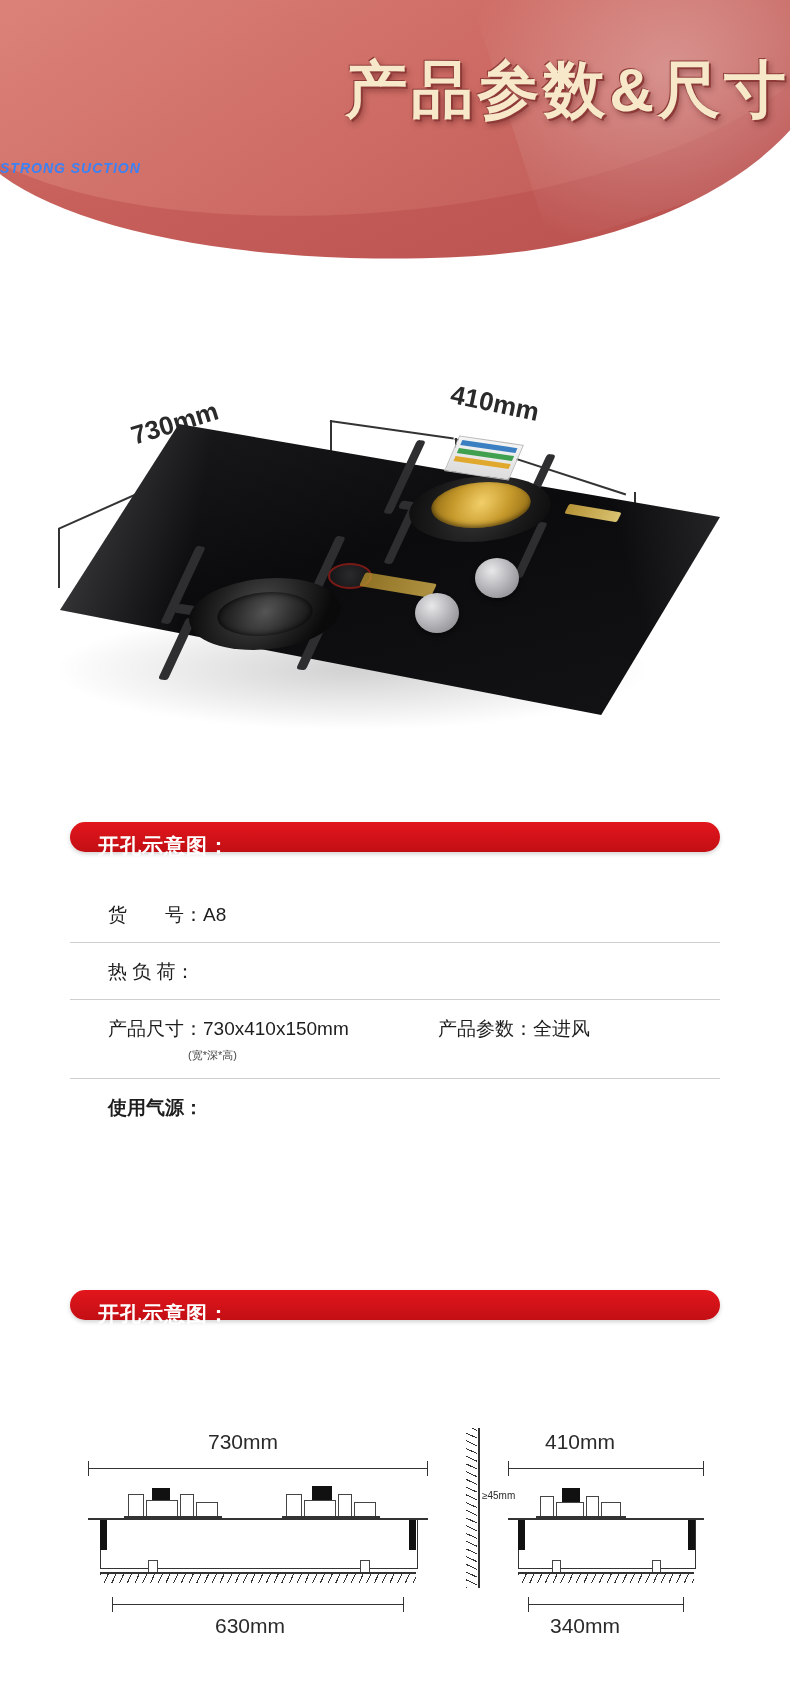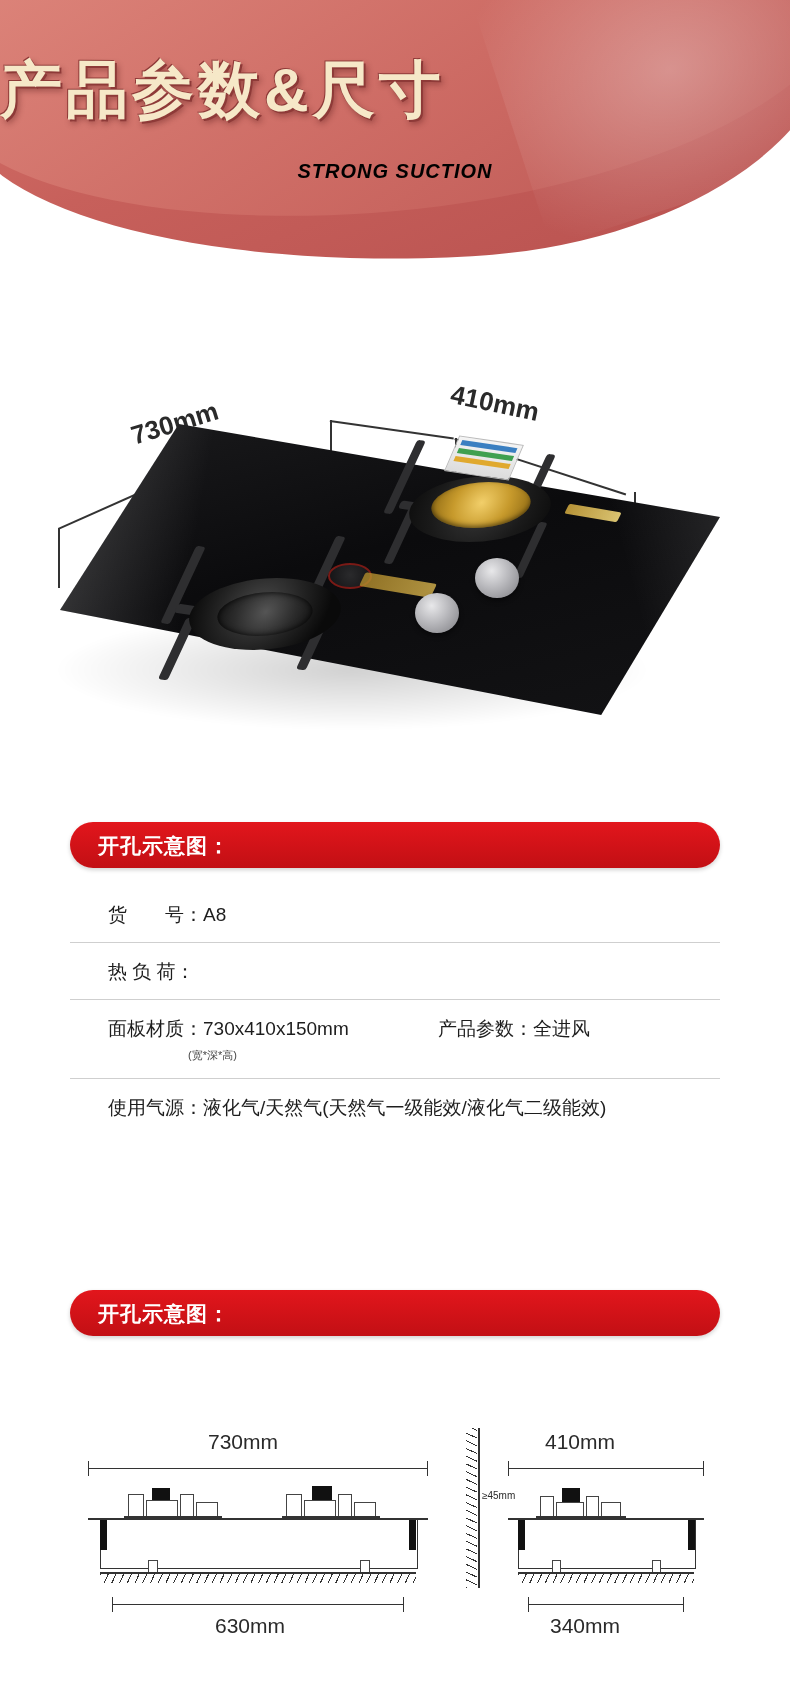--- a/index.html
+++ b/index.html
@@ -49,41 +49,40 @@
     right: -120px; top: -140px;
     width: 420px;
     height: 330px;
     background: radial-gradient(ellipse at 40% 60%, rgba(255,255,255,.30), rgba(255,255,255,0) 62%);
     transform: rotate(-18deg);
   }
   .banner-title {
     position: absolute;
     left: 0; top: 52px;
     width: 790px;
-    text-align: left;
+    text-align: right;
     font-size: 62px;
     line-height: 76px;
     font-weight: bold;
     letter-spacing: 4px;
     color: #f6e8c8;
     text-shadow:
        2px 2px 0 #8e3a38,
       -1px -1px 0 #8e3a38,
        3px 4px 6px rgba(80,20,20,.45);
   }
   .banner-sub {
     position: absolute;
     left: 0; top: 160px;
     width: 790px;
-    text-align: center;
-    font-size: 20px;
+    font-size: 14px;
     letter-spacing: 1px;
     font-style: italic;
     font-weight: bold;
-    color: #000000;
+    color: #3b82f6;
   }
 
   
   .hero {
     position: absolute;
     left: 0; top: 360px;
     width: 790px;
     height: 420px;
   }
   .hero-dim-line {
@@ -210,21 +209,21 @@
     position: absolute;
     left: 52px; top: 250px;
     width: 600px; height: 120px;
     background: radial-gradient(ellipse at 50% 50%, rgba(0,0,0,.18), rgba(0,0,0,0) 70%);
     filter: blur(2px);
   }
 
   
   .pill {
     position: absolute;
-    height: 46px;
+    height: 30px;
     left: 70px;
     width: 650px;
     background: linear-gradient(180deg, #e2161c 0%, #c20f14 100%);
     border-radius: 23px;
     box-shadow: 0 2px 4px rgba(0,0,0,.18);
   }
   .pill-text {
     position: absolute;
     left: 28px;
     top: 10px;
@@ -242,21 +241,21 @@
     font-size: 19px;
     color: #1d1d1d;
   }
   .spec-row {
     position: relative;
     border-bottom: 1px solid #cfcfcf;
     padding: 16px 0 14px 0;
     display: flex;
     align-items: baseline;
   }
-  .spec-row:last-child { border-bottom: none; }
+  .spec-row:last-child { border-bottom: none; font-weight: bold; }
   .spec-cell { display: flex; align-items: baseline; }
   .spec-key { white-space: pre; color: #1d1d1d; }
   .spec-val { color: #1d1d1d; }
   .cell-a { width: 330px; padding-left: 38px; }
   .cell-b { flex: 1; }
   .stacked { display: block; }
   .stacked .sub-line {
     font-size: 11px;
     color: #444;
     margin-left: 80px;
@@ -378,35 +377,34 @@
 
   <div class="spec-row">
     <div class="spec-cell cell-a">
       <span class="spec-key">热 负 荷：</span>
     </div>
   </div>
 
   <div class="spec-row">
     <div class="spec-cell cell-a">
       <span class="stacked">
-        <span><span class="spec-key">面板材质：</span><span class="spec-val">730x410x150mm</span></span>
+        <span><span class="spec-key">产品尺寸：</span><span class="spec-val">730x410x150mm</span></span>
         <span class="sub-line">(宽*深*高)</span>
       </span>
     </div>
     <div class="spec-cell cell-b">
       <span class="spec-key">产品参数：</span>
       <span class="spec-val">全进风</span>
     </div>
   </div>
 
 
   <div class="spec-row">
     <div class="spec-cell cell-a" style="width:auto;">
       <span class="spec-key">使用气源：</span>
-      <span class="spec-val">液化气/天然气(天然气一级能效/液化气二级能效)</span>
     </div>
   </div>
 
 </div>
 
 <div class="pill" style="top:1290px;">
   <div class="pill-text">开孔示意图：</div>
 </div>
 
 <div class="drawings">

